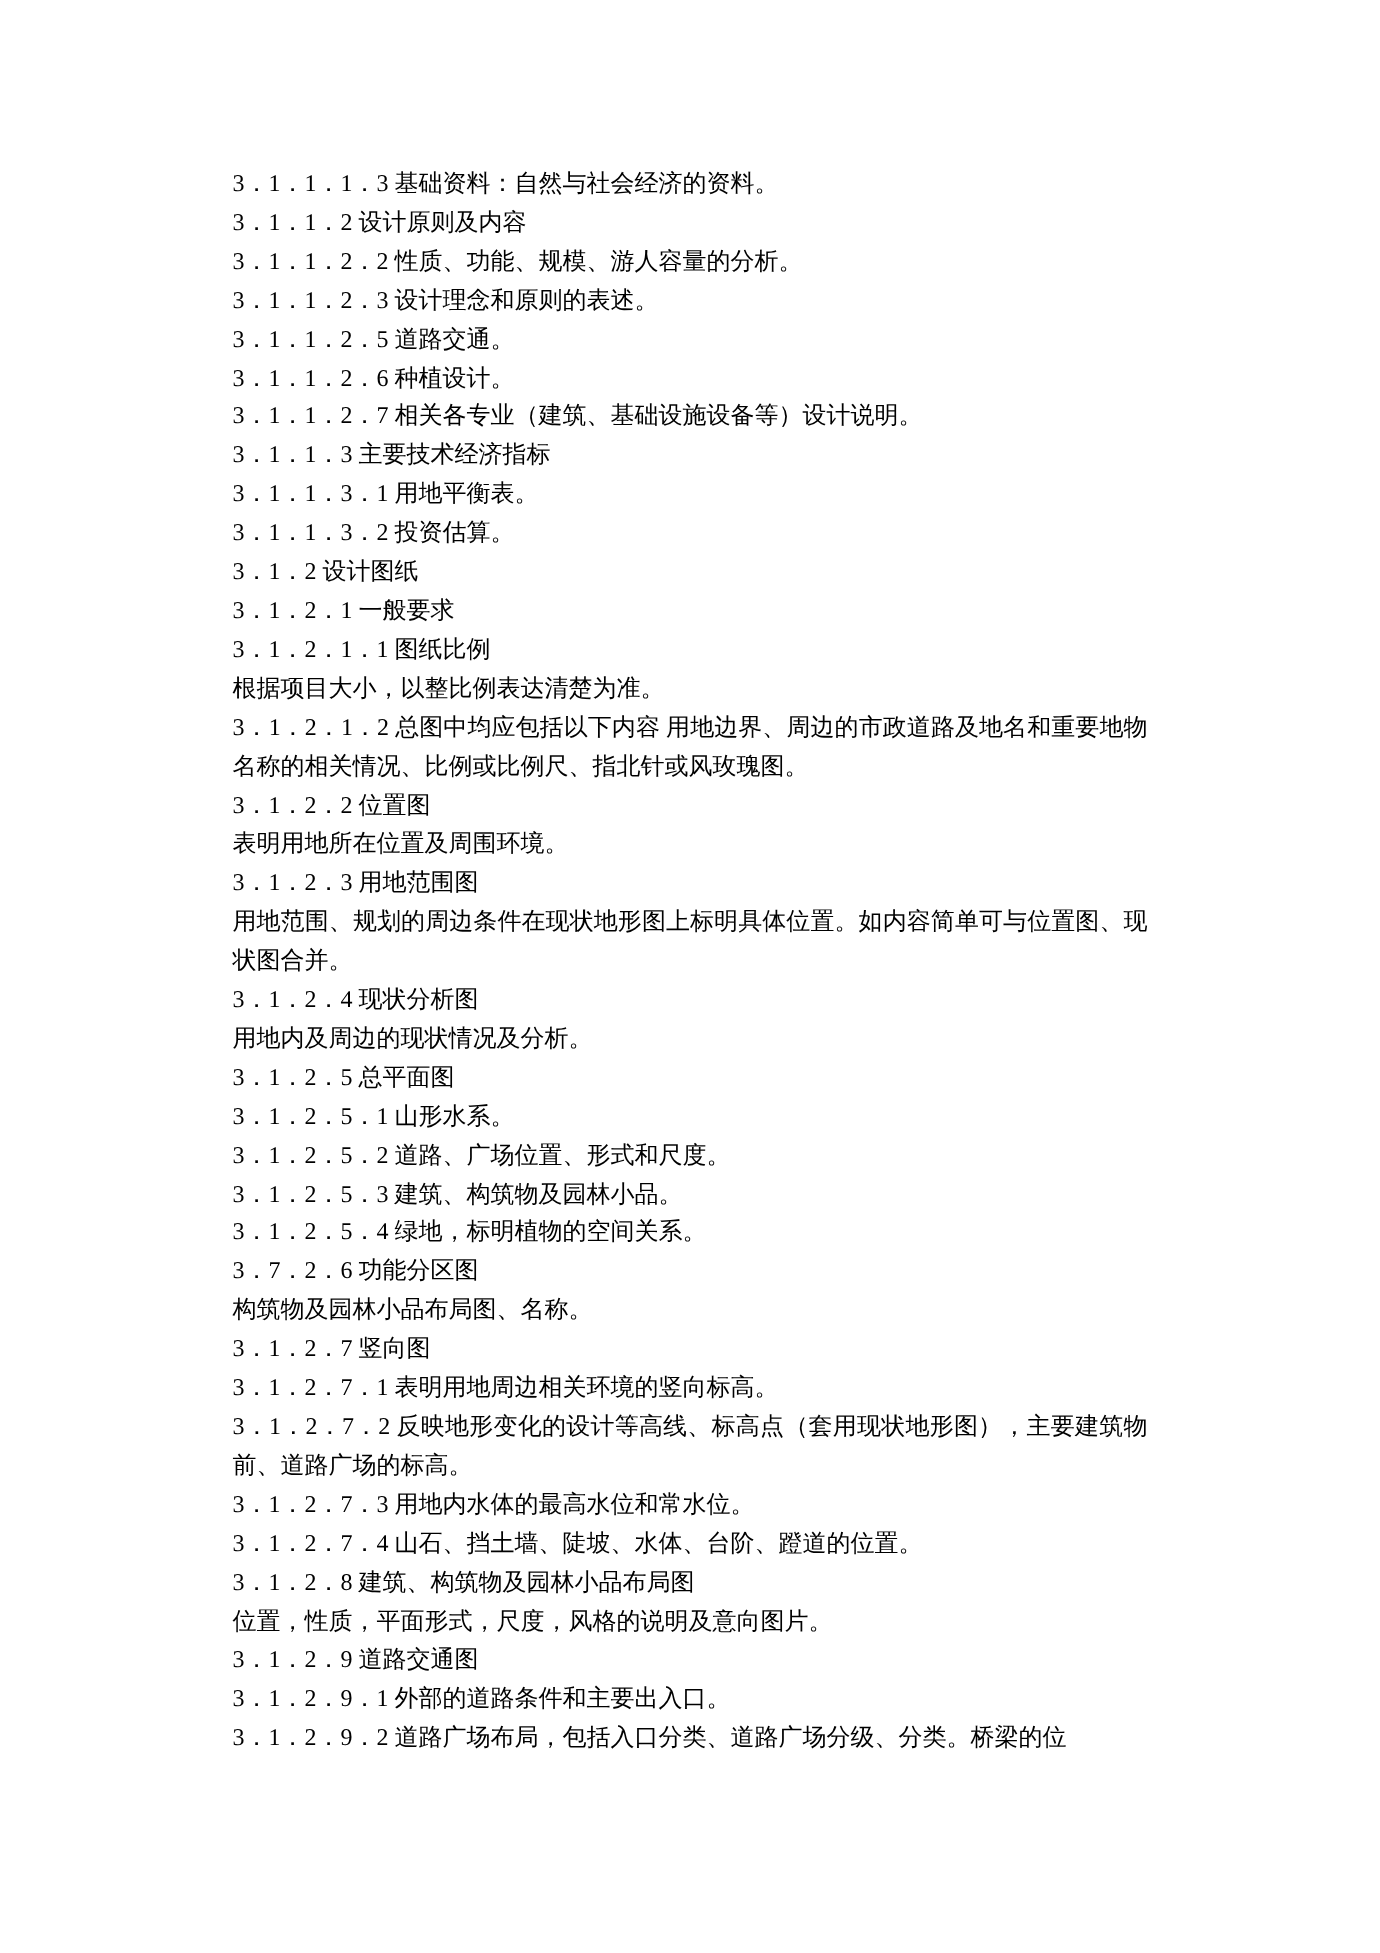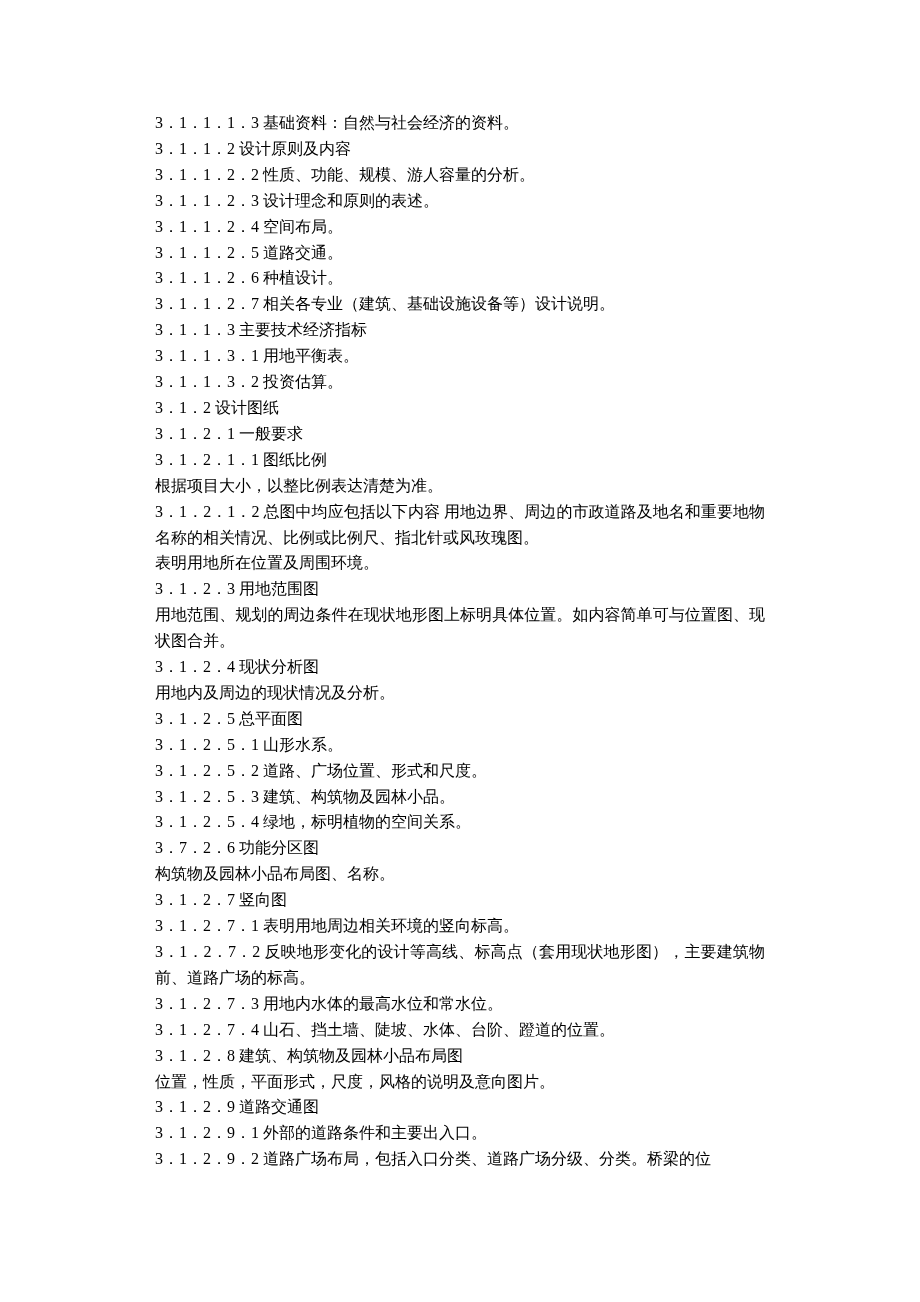--- a/index.html
+++ b/index.html
@@ -24,32 +24,32 @@
     }
   </style>
 </head>
 <body>
 
 <div id="doc-container">
     <span class="doc-line">3．1．1．1．3 基础资料：自然与社会经济的资料。</span>
     <span class="doc-line">3．1．1．2 设计原则及内容</span>
     <span class="doc-line">3．1．1．2．2 性质、功能、规模、游人容量的分析。</span>
     <span class="doc-line">3．1．1．2．3 设计理念和原则的表述。</span>
-    <span class="doc-line">3．1．1．2．4 空间布局。</span>
     <span class="doc-line">3．1．1．2．5 道路交通。</span>
     <span class="doc-line">3．1．1．2．6 种植设计。</span>
     <span class="doc-line">3．1．1．2．7 相关各专业（建筑、基础设施设备等）设计说明。</span>
     <span class="doc-line">3．1．1．3 主要技术经济指标</span>
     <span class="doc-line">3．1．1．3．1 用地平衡表。</span>
     <span class="doc-line">3．1．1．3．2 投资估算。</span>
     <span class="doc-line">3．1．2 设计图纸</span>
     <span class="doc-line">3．1．2．1 一般要求</span>
     <span class="doc-line">3．1．2．1．1 图纸比例</span>
     <span class="doc-line">根据项目大小，以整比例表达清楚为准。</span>
     <span class="doc-line">3．1．2．1．2 总图中均应包括以下内容 用地边界、周边的市政道路及地名和重要地物名称的相关情况、比例或比例尺、指北针或风玫瑰图。</span>
+    <span class="doc-line">3．1．2．2 位置图</span>
     <span class="doc-line">表明用地所在位置及周围环境。</span>
     <span class="doc-line">3．1．2．3 用地范围图</span>
     <span class="doc-line">用地范围、规划的周边条件在现状地形图上标明具体位置。如内容简单可与位置图、现状图合并。</span>
     <span class="doc-line">3．1．2．4 现状分析图</span>
     <span class="doc-line">用地内及周边的现状情况及分析。</span>
     <span class="doc-line">3．1．2．5 总平面图</span>
     <span class="doc-line">3．1．2．5．1 山形水系。</span>
     <span class="doc-line">3．1．2．5．2 道路、广场位置、形式和尺度。</span>
     <span class="doc-line">3．1．2．5．3 建筑、构筑物及园林小品。</span>
     <span class="doc-line">3．1．2．5．4 绿地，标明植物的空间关系。</span>

